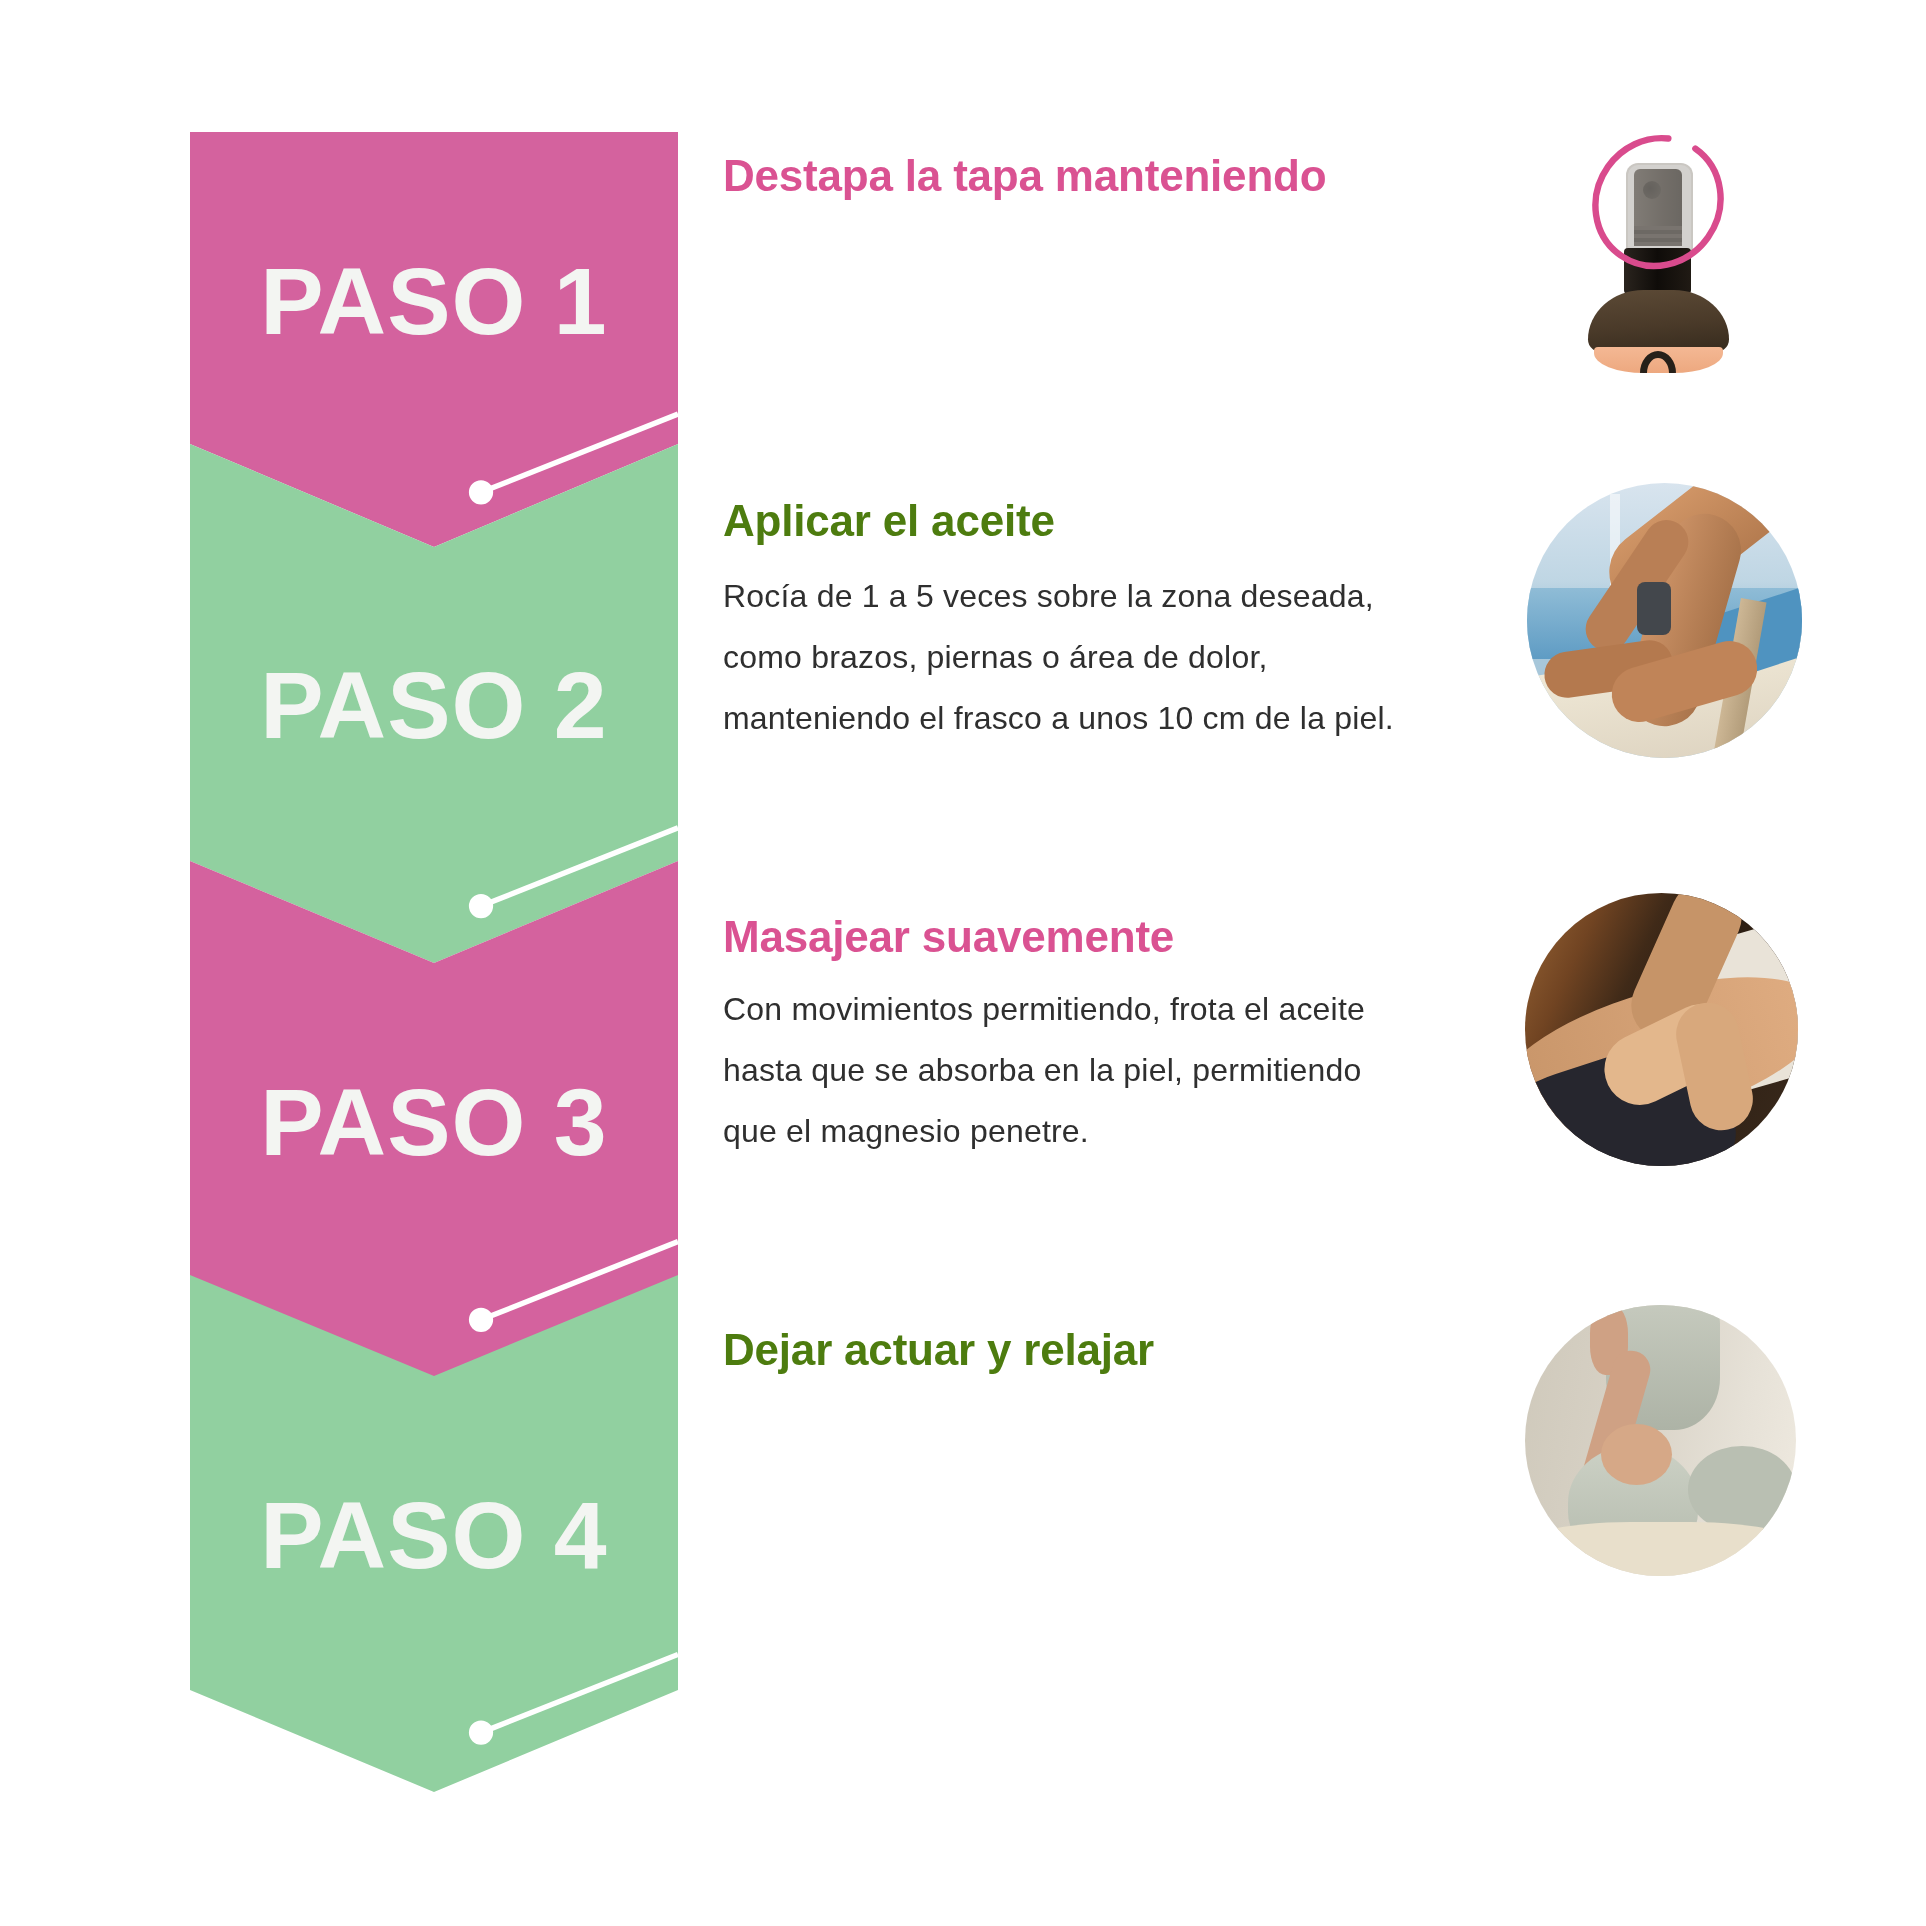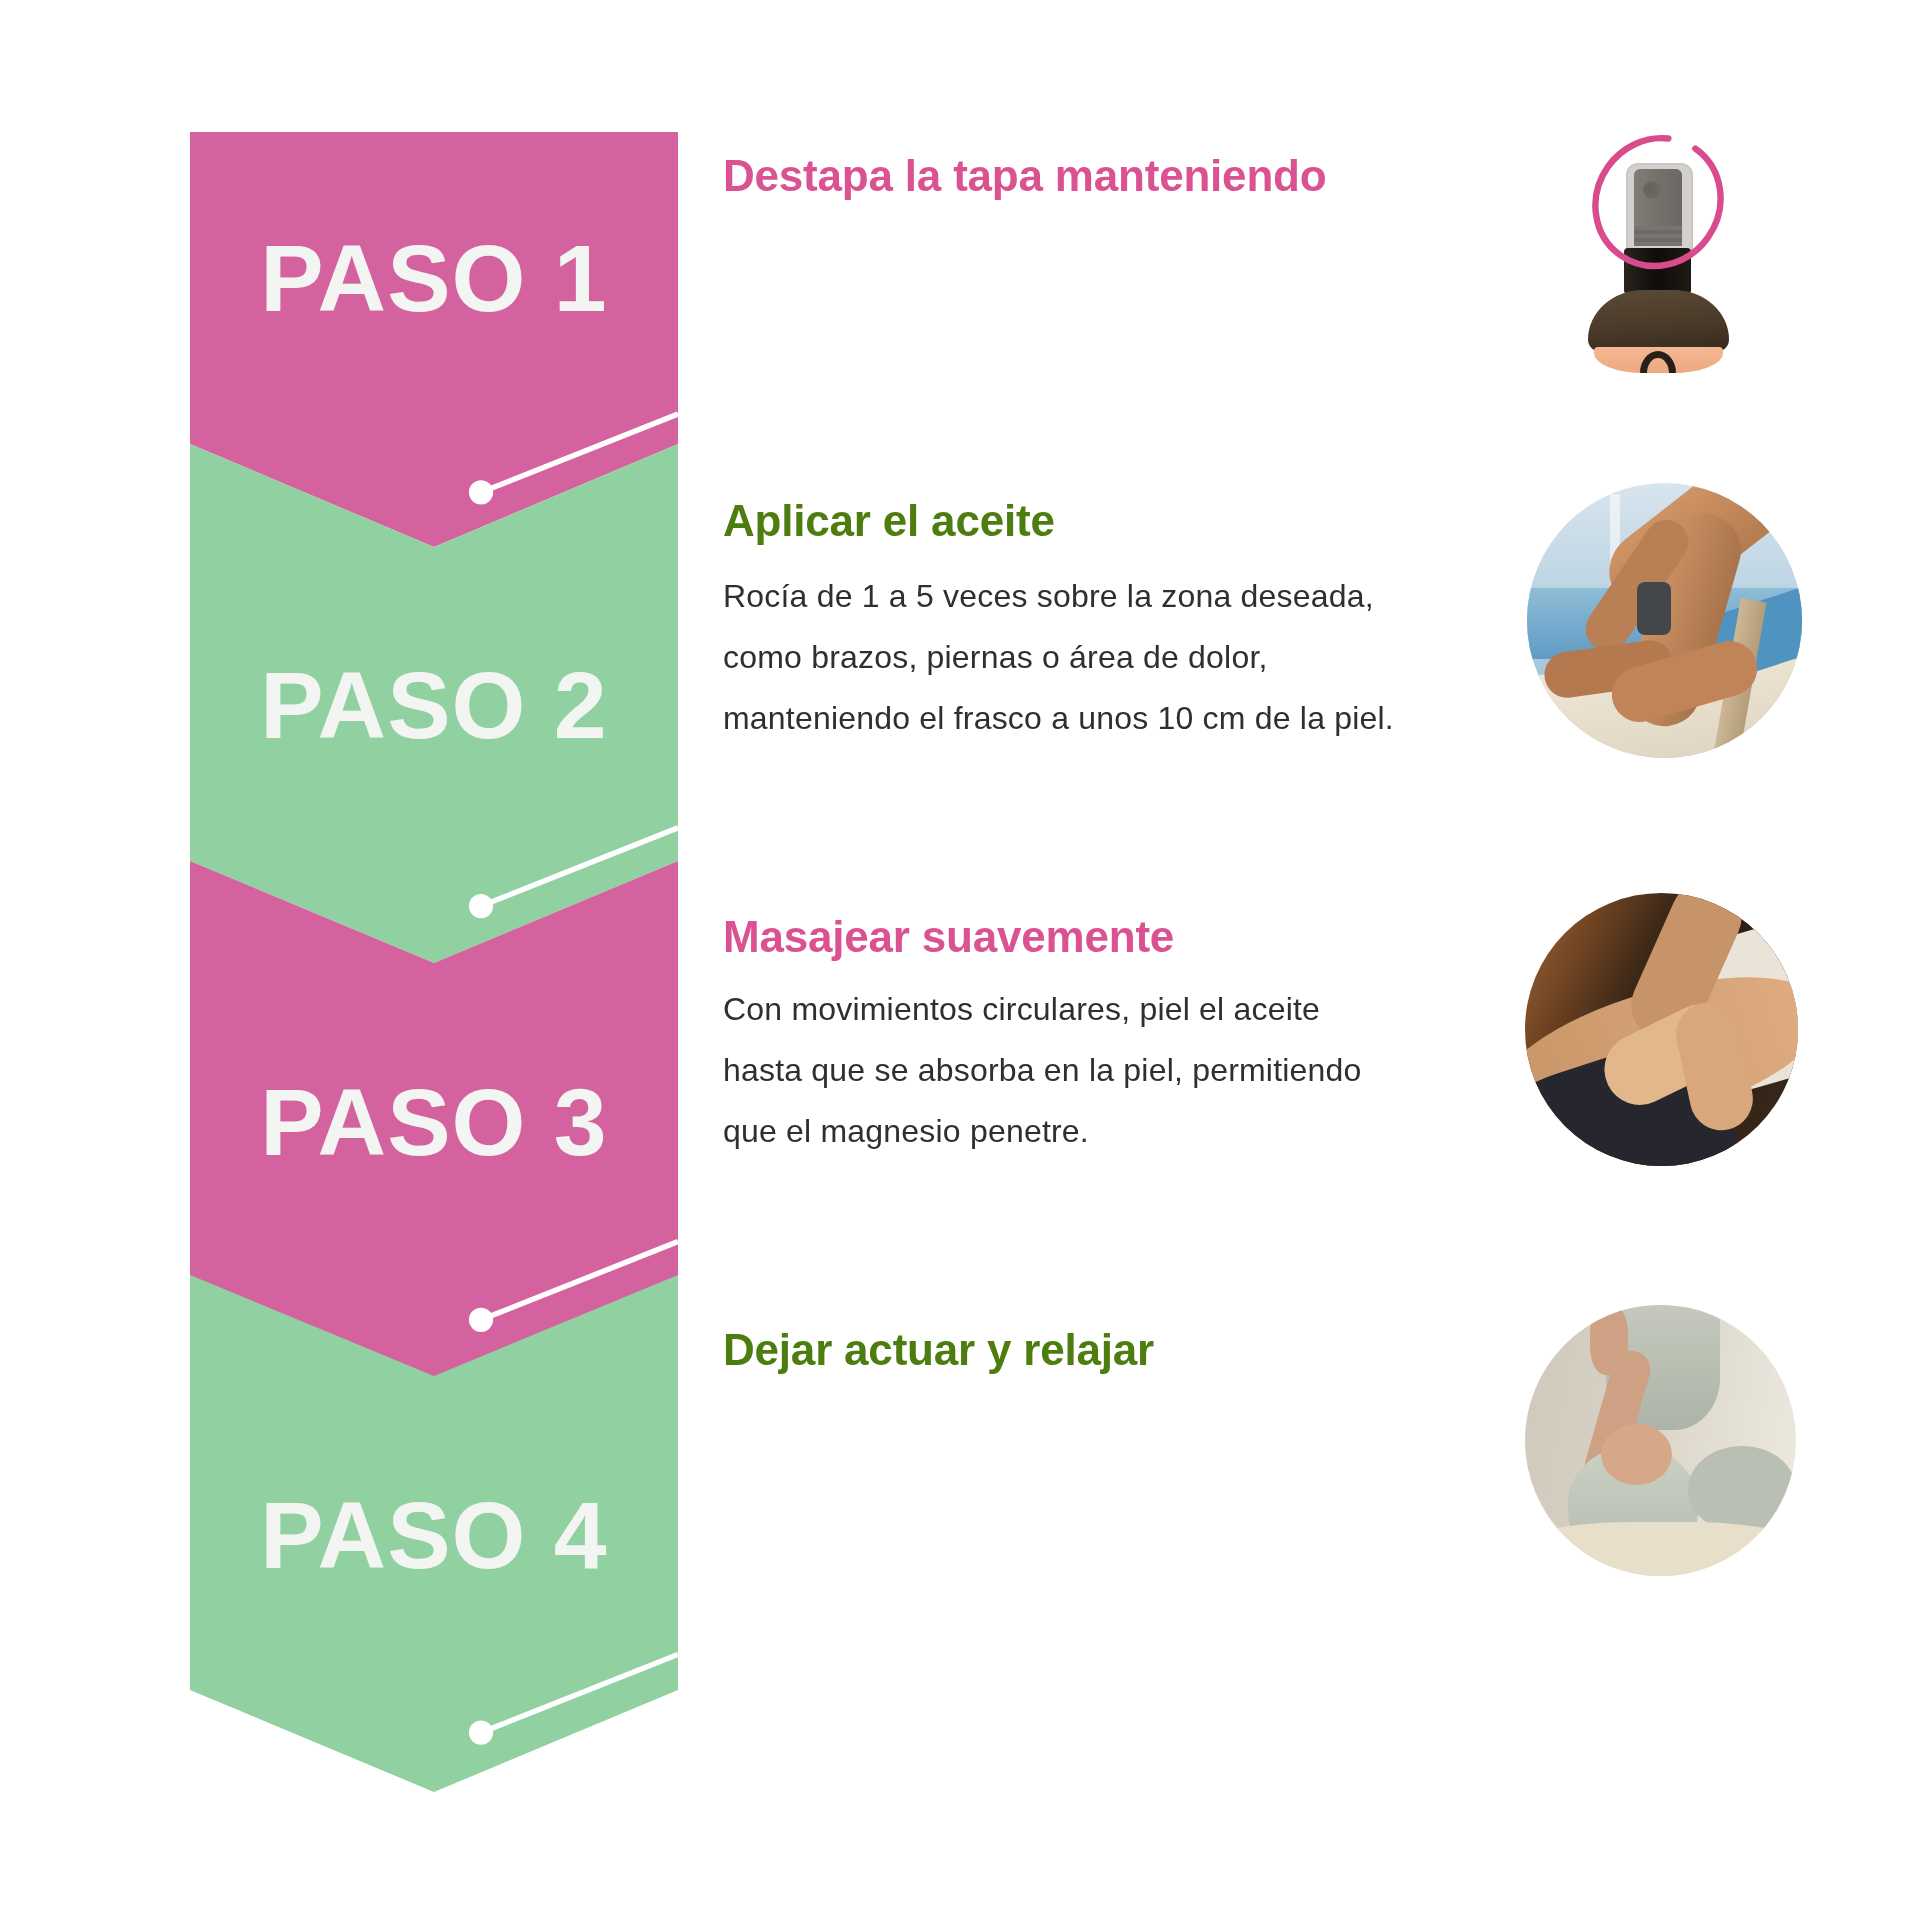--- a/index.html
+++ b/index.html
@@ -17,21 +17,21 @@
     clip-path:polygon(0 0,50% 103px,100% 0,100% 417px,50% 519px,0 417px);}
   #chevron-3{top:729px;height:516px;
     clip-path:polygon(0 0,50% 102px,100% 0,100% 415px,50% 516px,0 415px);}
   #chevron-4{top:1143px;height:517px;
     clip-path:polygon(0 0,50% 101px,100% 0,100% 415px,50% 517px,0 415px);}
 
   #connector-svg{position:absolute;left:0;top:0;width:488px;height:1660px;z-index:3;}
 
   .paso-label{position:absolute;left:0;right:0;text-align:center;z-index:4;
     font-size:95px;font-weight:800;letter-spacing:1px;color:#f3f5f2;line-height:115px;height:115px;}
-  #paso-1{top:89px;} #paso-2{top:496px;margin-top:20px;} #paso-3{top:933px;} #paso-4{top:1346px;}
+  #paso-1{top:112px;} #paso-2{top:496px;margin-top:20px;} #paso-3{top:933px;} #paso-4{top:1346px;}
 
   
   .step-title{position:absolute;left:723px;width:772px;font-size:44px;font-weight:800;
     letter-spacing:-0.2px;line-height:51px;}
   .title-pink{color:#da5292;}
   .title-green{color:#4d7c0f;}
   .step-body{position:absolute;left:723px;width:772px;font-size:32px;font-weight:400;
     color:#2f2f2f;letter-spacing:0.2px;}
   .step-body div{line-height:61px;white-space:nowrap;}
   #title-1{top:150px;} #body-1{top:225px;}
@@ -155,21 +155,21 @@
 
   <div id="title-2" class="step-title title-green">Aplicar el aceite</div>
   <div id="body-2" class="step-body">
     <div>Rocía de 1 a 5 veces sobre la zona deseada,</div>
     <div>como brazos, piernas o área de dolor,</div>
     <div>manteniendo el frasco a unos 10 cm de la piel.</div>
   </div>
 
   <div id="title-3" class="step-title title-pink">Masajear suavemente</div>
   <div id="body-3" class="step-body">
-    <div>Con movimientos circulares, piel el aceite</div>
+    <div>Con movimientos permitiendo, frota el aceite</div>
     <div>hasta que se absorba en la piel, permitiendo</div>
     <div>que el magnesio penetre.</div>
   </div>
 
   <div id="title-4" class="step-title title-green">Dejar actuar y relajar</div>
 
   <div id="bottle">
     <div id="bottle-pump" class="part"></div>
     <div id="bottle-ridges" class="part"></div>
     <div id="bottle-nozzle" class="part"></div>

